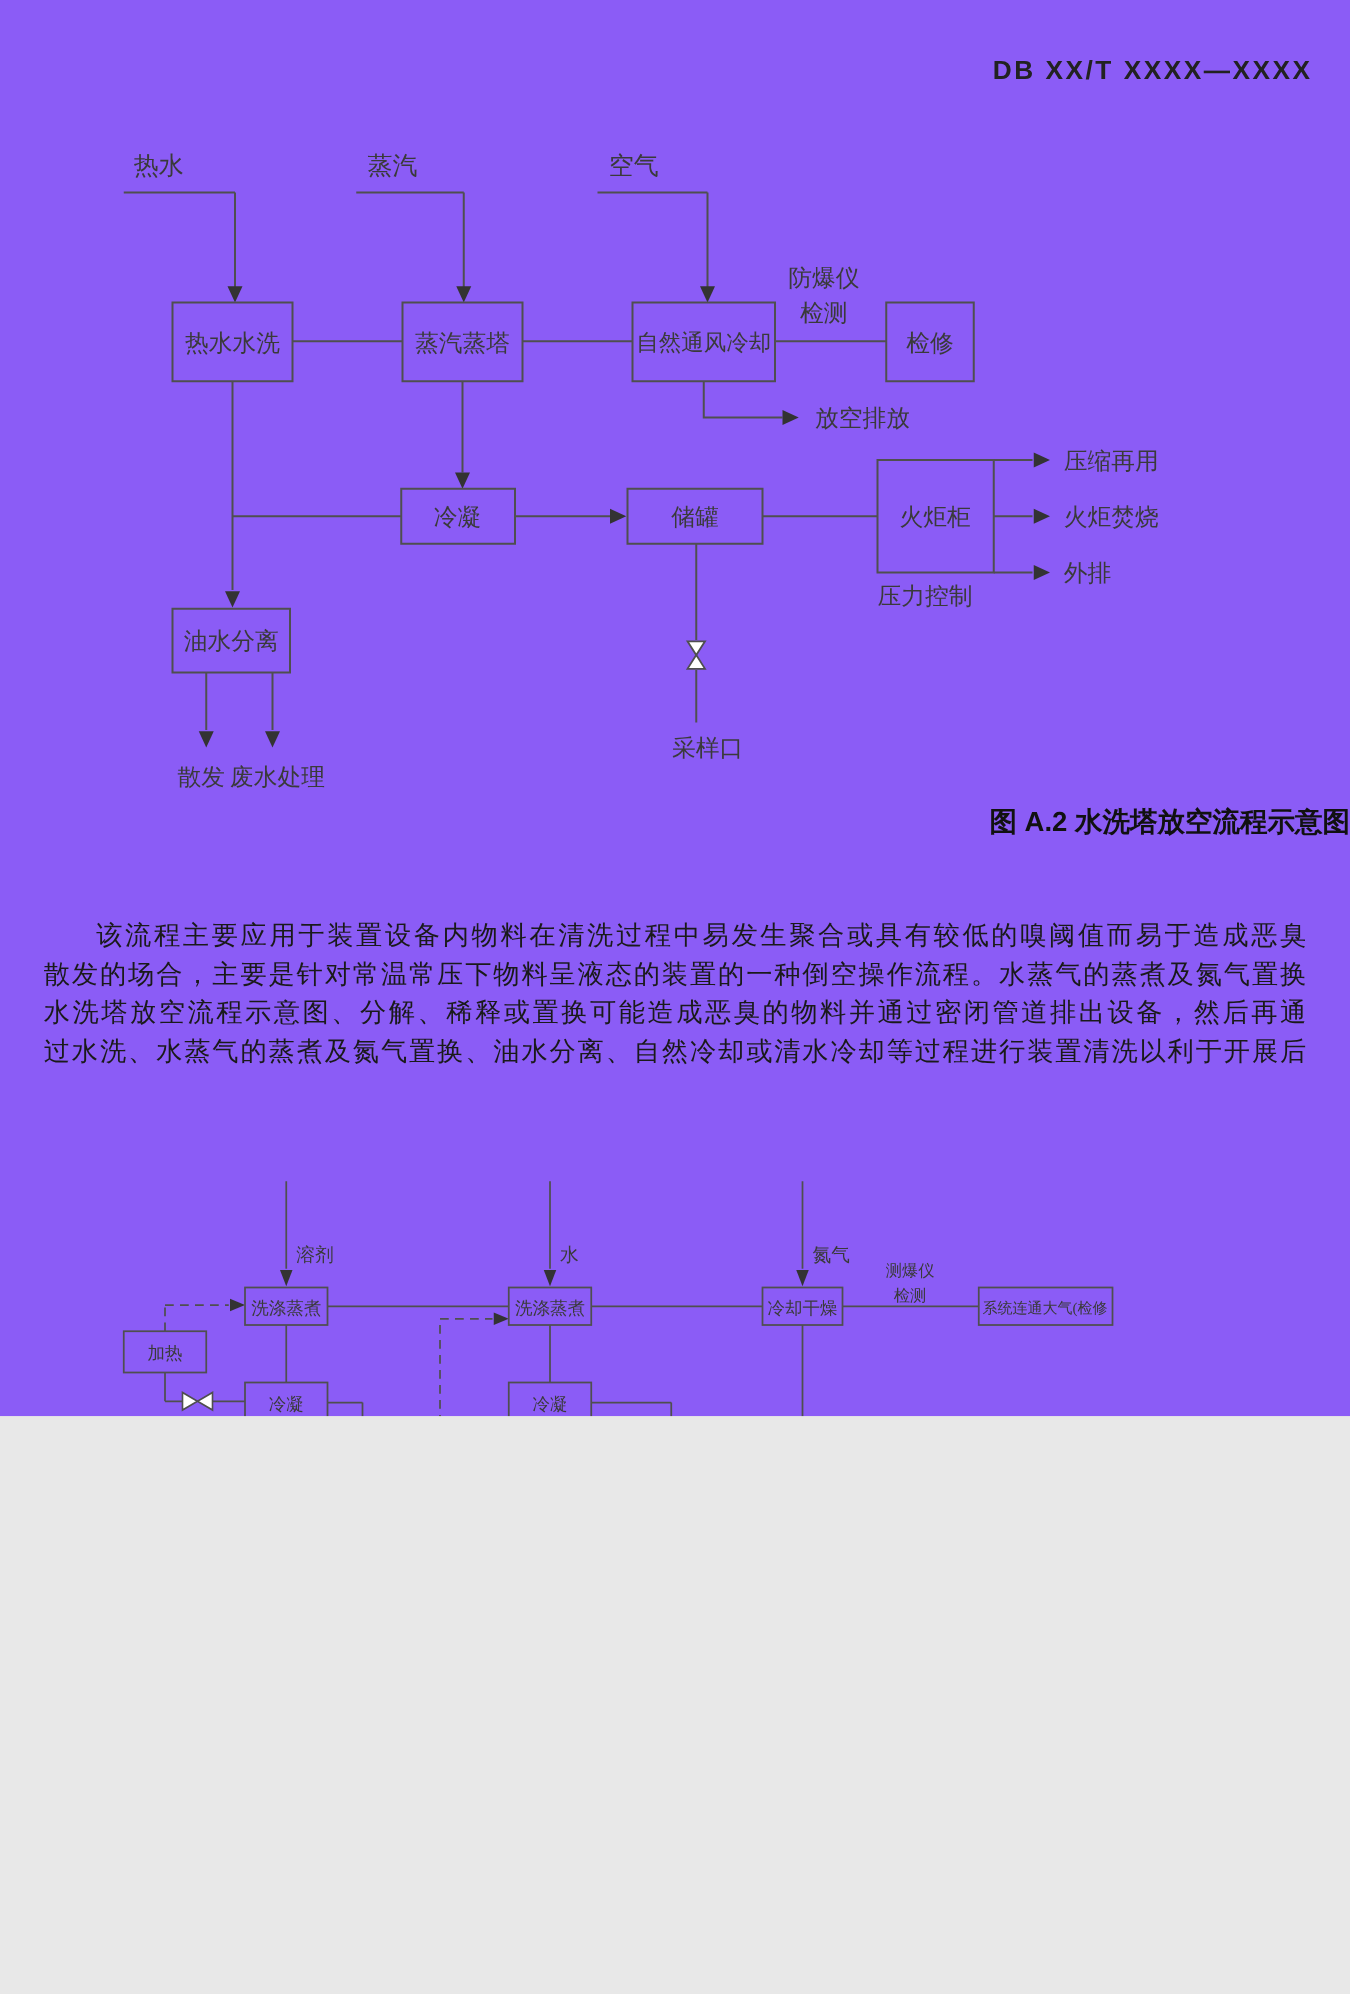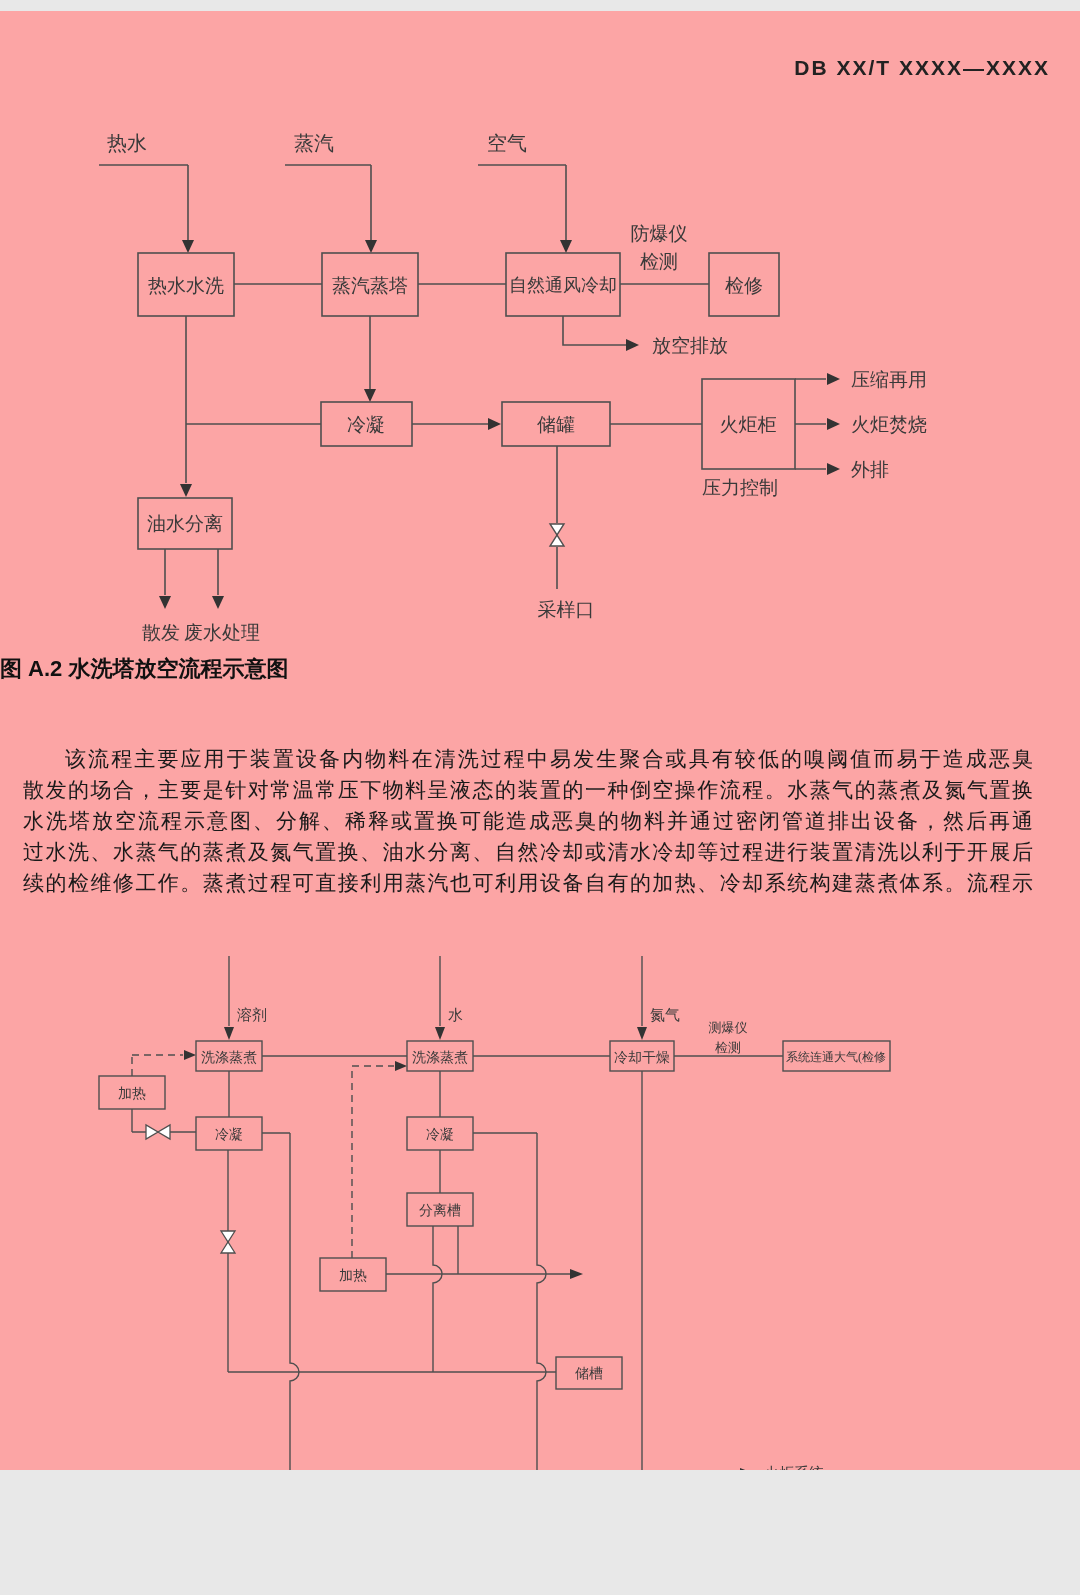--- a/index.html
+++ b/index.html
@@ -1,45 +1,45 @@
 <!DOCTYPE html>
 <html><head>
 <meta charset="utf-8">
 <style>
   html,body{margin:0;padding:0;background:#e8e8e8;}
   .page{
     position:relative;
-    width:1080px;height:1459px;
-    margin:11px auto;
-    background:#fca5a5;
+    width:1080px;height:1133px;
+    margin:0 auto;
+    background:#8b5cf6;
     overflow:hidden;
     font-family:"Liberation Serif","DejaVu Serif",serif;
     color:#1f1f1f;
   }
   .doc-code{
     position:absolute;top:45px;right:30px;
     font-family:"Liberation Sans","DejaVu Sans",sans-serif;
     font-weight:600;font-size:21px;letter-spacing:2px;color:#222;
   }
   .diagram-svg{position:absolute;left:0;top:0;}
   .fig-caption{
-    position:absolute;left:0;width:1080px;text-align:left;
+    position:absolute;left:0;width:1080px;text-align:right;
     font-family:"Liberation Sans","DejaVu Sans",sans-serif;
     font-weight:700;font-size:22px;color:#111;
   }
   .cap-a2{top:643px;}
   .cap-a3{top:1496px;}
   .section-heading{
     position:absolute;left:35px;top:696px;width:1010px;
     font-family:"Liberation Sans","DejaVu Sans",sans-serif;
     font-weight:700;font-size:21px;color:#111;
     white-space:pre;
   }
   .paragraph{
-    position:absolute;left:23px;top:733px;width:1010px;
+    position:absolute;left:35px;top:733px;width:1010px;
     font-size:21px;line-height:31px;color:#1a1a1a;
   }
   .para-line{text-align:justify;text-align-last:justify;height:31px;overflow:hidden;}
   .para-line.first{text-indent:42px;}
   .para-line.last{text-align-last:left;}
   .page-number{
     position:absolute;top:1560px;right:50px;
     font-size:22px;color:#222;
     font-family:"Liberation Serif","DejaVu Serif",serif;
   }
@@ -218,19 +218,18 @@
   </svg>
 
   <div class="fig-caption cap-a2">图 A.2 水洗塔放空流程示意图</div>
 
 
   <div class="paragraph">
     <div class="para-line first">该流程主要应用于装置设备内物料在清洗过程中易发生聚合或具有较低的嗅阈值而易于造成恶臭</div>
     <div class="para-line">散发的场合，主要是针对常温常压下物料呈液态的装置的一种倒空操作流程。水蒸气的蒸煮及氮气置换</div>
     <div class="para-line">水洗塔放空流程示意图、分解、稀释或置换可能造成恶臭的物料并通过密闭管道排出设备，然后再通</div>
     <div class="para-line">过水洗、水蒸气的蒸煮及氮气置换、油水分离、自然冷却或清水冷却等过程进行装置清洗以利于开展后</div>
-    <div class="para-line">续的检维修工作。蒸煮过程可直接利用蒸汽也可利用设备自有的加热、冷却系统构建蒸煮体系。流程示</div>
   </div>
 
 
   <div class="page-number">8</div>
 
 </div>
 
 </body></html>

